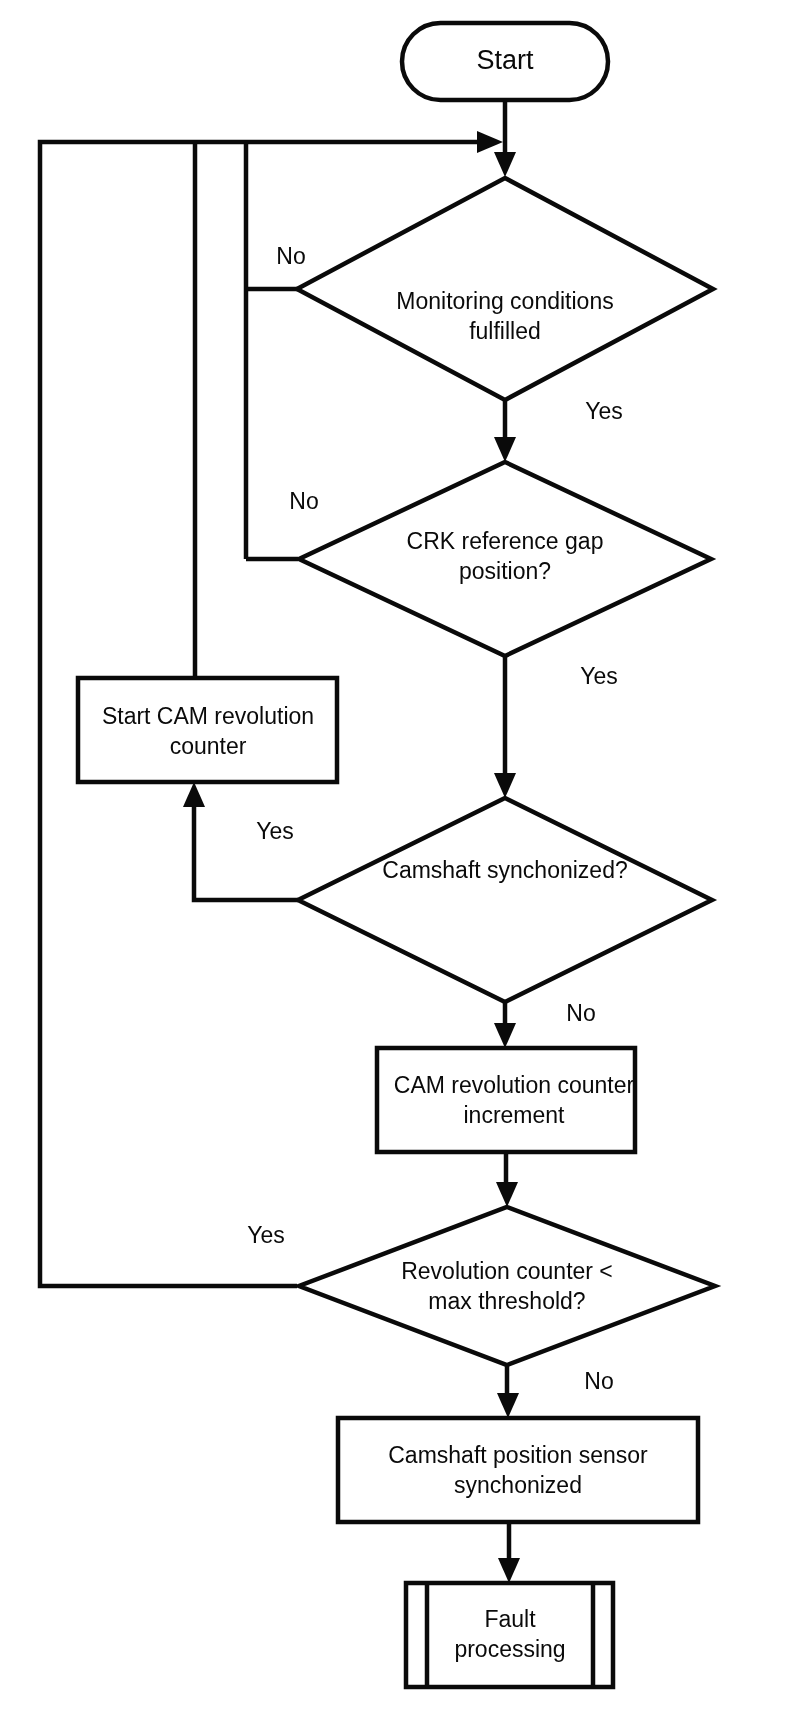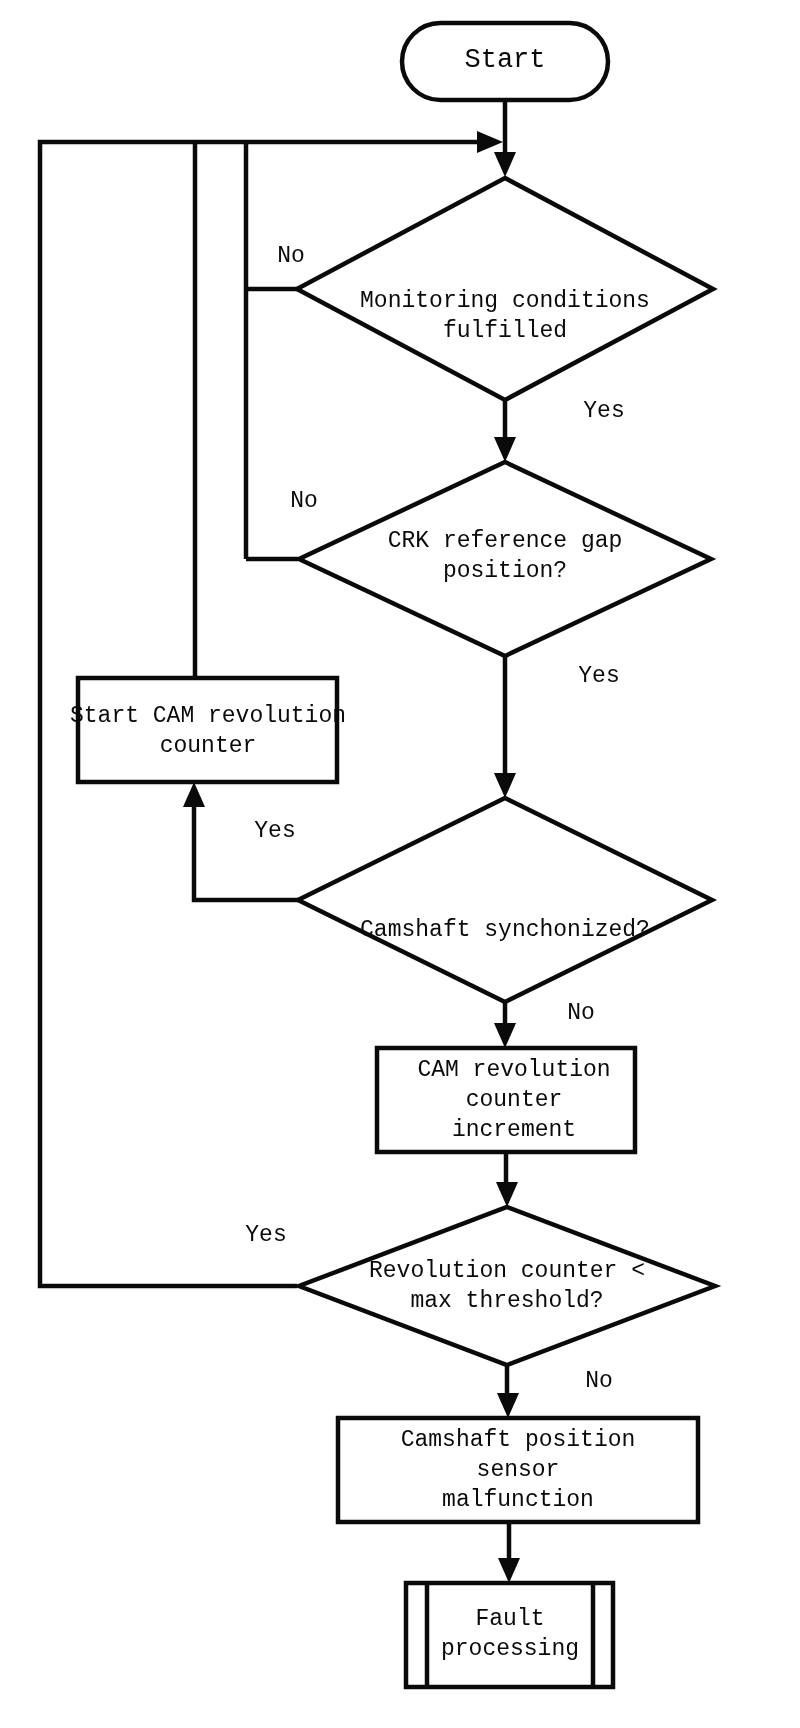--- a/index.html
+++ b/index.html
@@ -5,21 +5,21 @@
   html, body {
     margin: 0;
     padding: 0;
     background: #ffffff;
   }
   .canvas {
     position: relative;
     width: 800px;
     height: 1728px;
     background: #ffffff;
-    font-family: Liberation Mono, monospace;
+    font-family: Liberation Sans, sans-serif;
     overflow: hidden;
   }
   .diagram-svg {
     position: absolute;
     left: 0;
     top: 0;
   }
   .diagram-svg path,
   .diagram-svg rect,
   .diagram-svg polygon.node,
@@ -109,30 +109,30 @@
 
   <div class="lbl big" style="left:505px; top:60px;">Start</div>
 
   <div class="lbl" style="left:505px; top:288px;margin-top:28px;">Monitoring conditions fulfilled</div>
 
   <div class="lbl" style="left:505px; top:556px;">CRK reference gap position?</div>
 
   <div class="lbl" style="left:208px; top:731px;">Start CAM revolution
 counter</div>
 
-  <div class="lbl" style="left:505px; top:930px;">Camshaft synchonized?</div>
+  <div class="lbl" style="left:505px; top:870px;">Camshaft synchonized?</div>
 
   <div class="lbl" style="left:514px; top:1100px;">CAM revolution counter
 increment</div>
 
   <div class="lbl" style="left:507px; top:1286px;">Revolution counter &lt;
 max threshold?</div>
 
   <div class="lbl" style="left:518px; top:1470px;">Camshaft position sensor
-malfunction</div>
+synchonized</div>
 
   <div class="lbl" style="left:510px; top:1634px;">Fault
 processing</div>
 
   <div class="lbl" style="left:291px; top:256px;">No</div>
 
   <div class="lbl" style="left:604px; top:411px;">Yes</div>
 
   <div class="lbl" style="left:304px; top:501px;">No</div>
 

